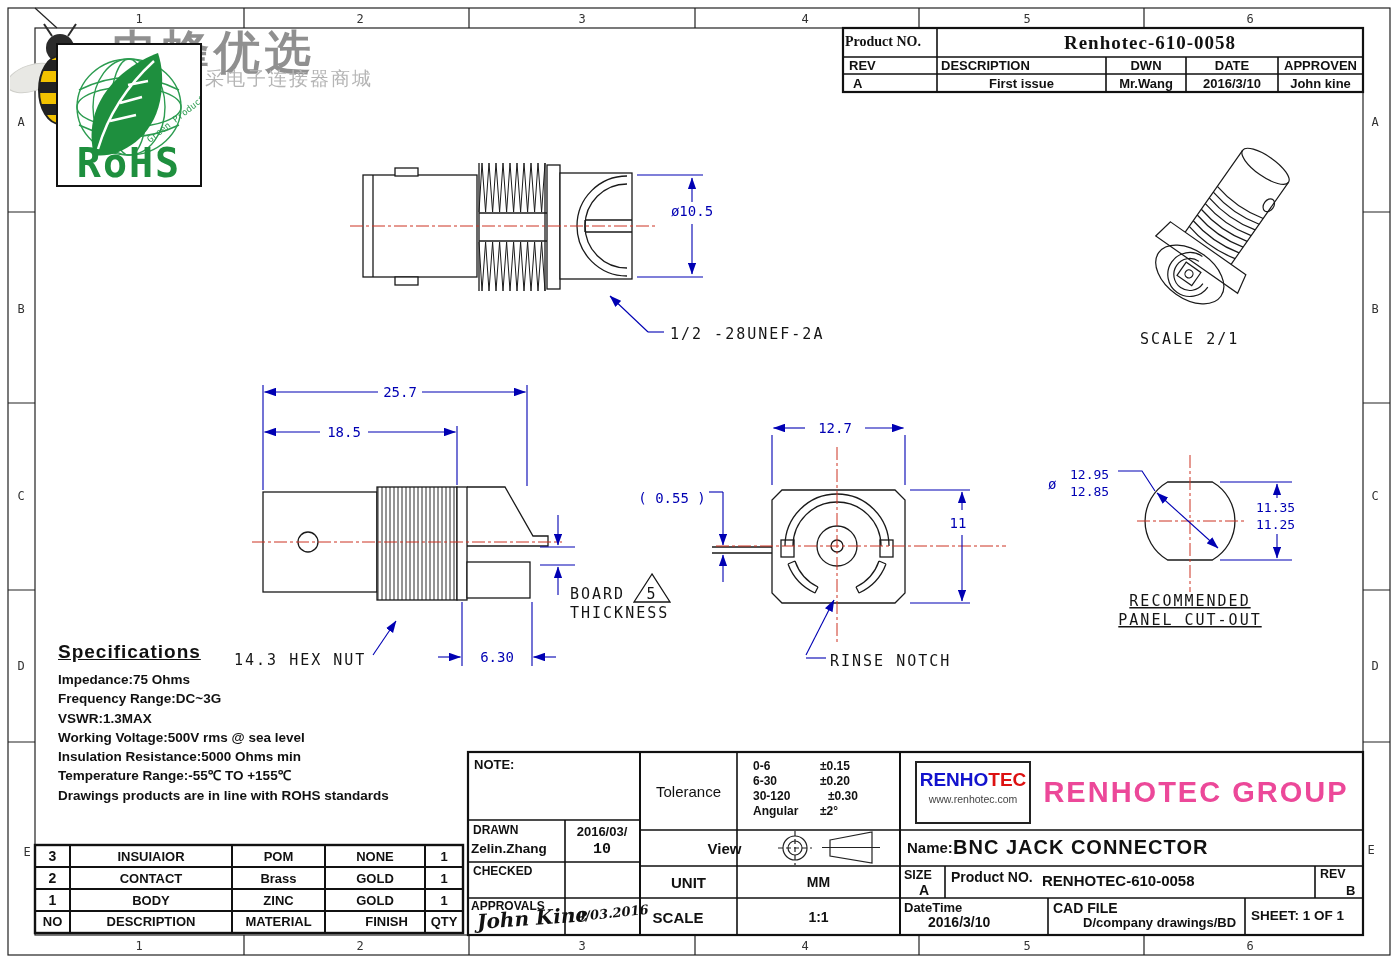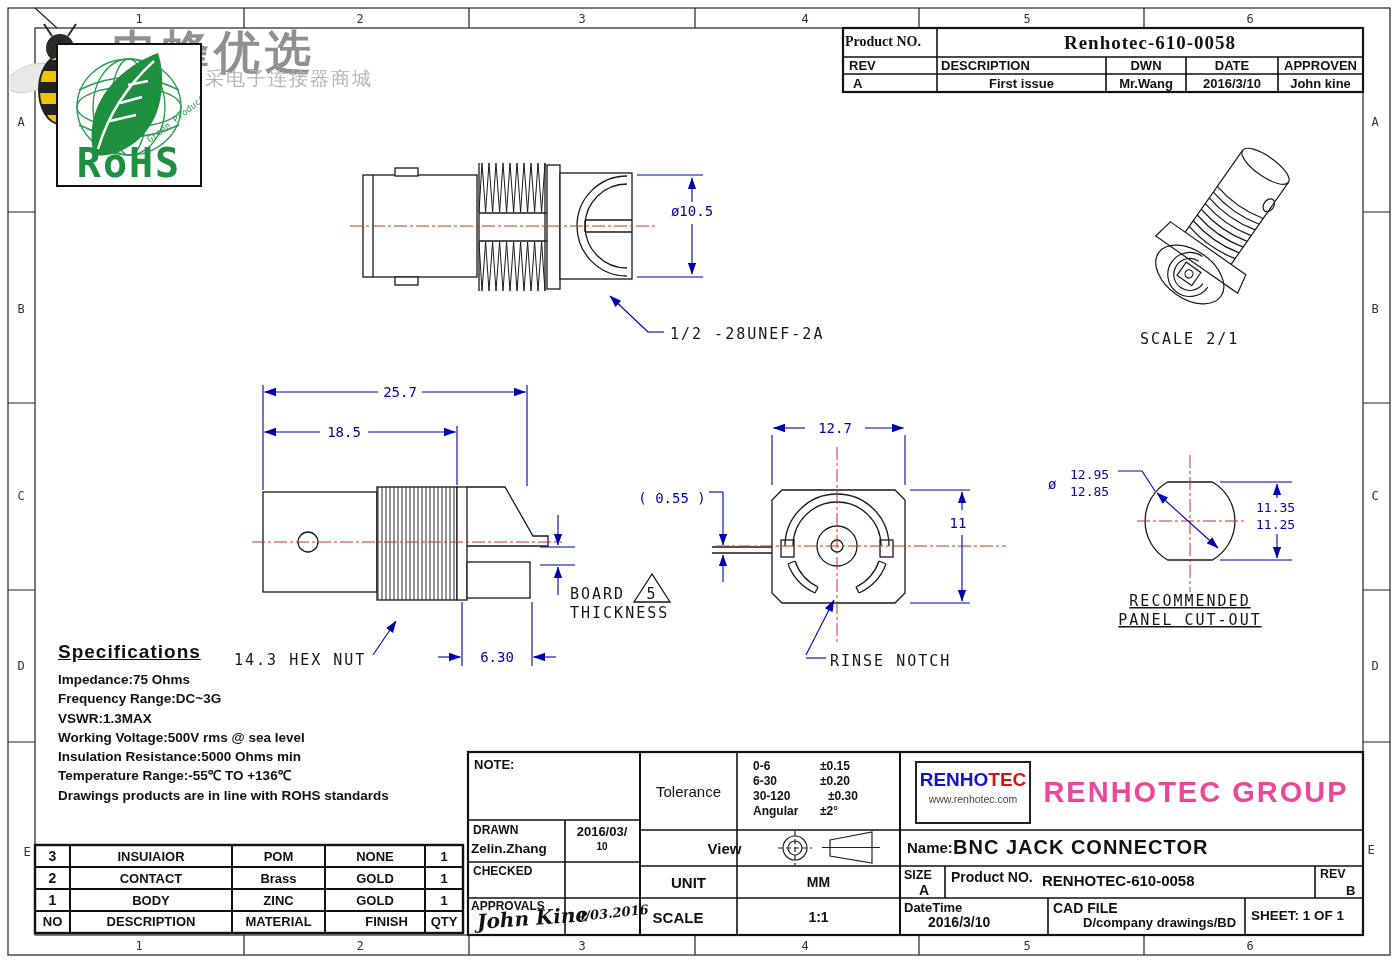--- a/index.html
+++ b/index.html
@@ -289,21 +289,21 @@
   <div class="cell ctr" style="left:1278px;top:76px;width:85px;font-size:13px;">John kine</div>
 </div>
 
 <div class="abs" style="left:58px;top:641px;width:400px;">
   <div class="b" style="font-size:19px;text-decoration:underline;margin-bottom:7px;letter-spacing:1px;">Specifications</div>
   <div class="spec-line">Impedance:75 Ohms</div>
   <div class="spec-line">Frequency Range:DC~3G</div>
   <div class="spec-line">VSWR:1.3MAX</div>
   <div class="spec-line">Working Voltage:500V rms @ sea level</div>
   <div class="spec-line">Insulation Resistance:5000 Ohms min</div>
-  <div class="spec-line">Temperature Range:-55℃ TO +136℃</div>
+  <div class="spec-line">Temperature Range:-55℃ TO +155℃</div>
   <div class="spec-line">Drawings products are in line with ROHS standards</div>
 </div>
 
 <div>
   <div class="cell ctr" style="left:35px;top:848px;width:35px;font-size:14px;">3</div>
   <div class="cell ctr" style="left:70px;top:849px;width:162px;font-size:13px;">INSUIAIOR</div>
   <div class="cell ctr" style="left:232px;top:849px;width:93px;font-size:13px;">POM</div>
   <div class="cell ctr" style="left:325px;top:849px;width:100px;font-size:13px;">NONE</div>
   <div class="cell ctr" style="left:425px;top:849px;width:38px;font-size:13px;">1</div>
   <div class="cell ctr" style="left:35px;top:870px;width:35px;font-size:14px;">2</div>
@@ -322,21 +322,21 @@
   <div class="cell ctr" style="left:325px;top:914px;width:123px;font-size:13px;">FINISH</div>
   <div class="cell ctr" style="left:425px;top:914px;width:38px;font-size:13px;">QTY</div>
 </div>
 
 <div>
   <div class="cell" style="left:474px;top:757px;font-size:13px;">NOTE:</div>
 
   <div class="cell" style="left:473px;top:823px;font-size:12px;">DRAWN</div>
   <div class="cell" style="left:471px;top:841px;font-size:13.5px;">Zelin.Zhang</div>
   <div class="cell ctr" style="left:566px;top:824px;width:72px;font-size:13px;">2016/03/</div>
-  <div class="cell ctr" style="left:566px;top:841px;width:72px;font-size:10px;">10</div>
+  <div class="cell ctr" style="left:566px;top:841px;width:72px;font-size:15px;font-family:Liberation Mono, monospace;">10</div>
   <div class="cell" style="left:473px;top:864px;font-size:12px;">CHECKED</div>
   <div class="cell" style="left:471px;top:899px;font-size:12px;">APPROVALS</div>
   <div class="abs sig" style="left:477px;top:906px;font-size:20px;transform:rotate(-4deg);">John Kine</div>
   <div class="abs sig" style="left:567px;top:906px;font-size:13px;transform:rotate(-6deg);">10/03.2016</div>
 
   <div class="cell ctr" style="left:640px;top:783px;width:97px;font-size:15px;font-weight:normal;">Tolerance</div>
   <div class="cell" style="left:753px;top:759px;width:62px;font-size:12px;">0-6</div>
   <div class="cell" style="left:820px;top:759px;width:70px;font-size:12px;">±0.15</div>
   <div class="cell" style="left:753px;top:774px;width:62px;font-size:12px;">6-30</div>
   <div class="cell" style="left:820px;top:774px;width:70px;font-size:12px;">±0.20</div>

